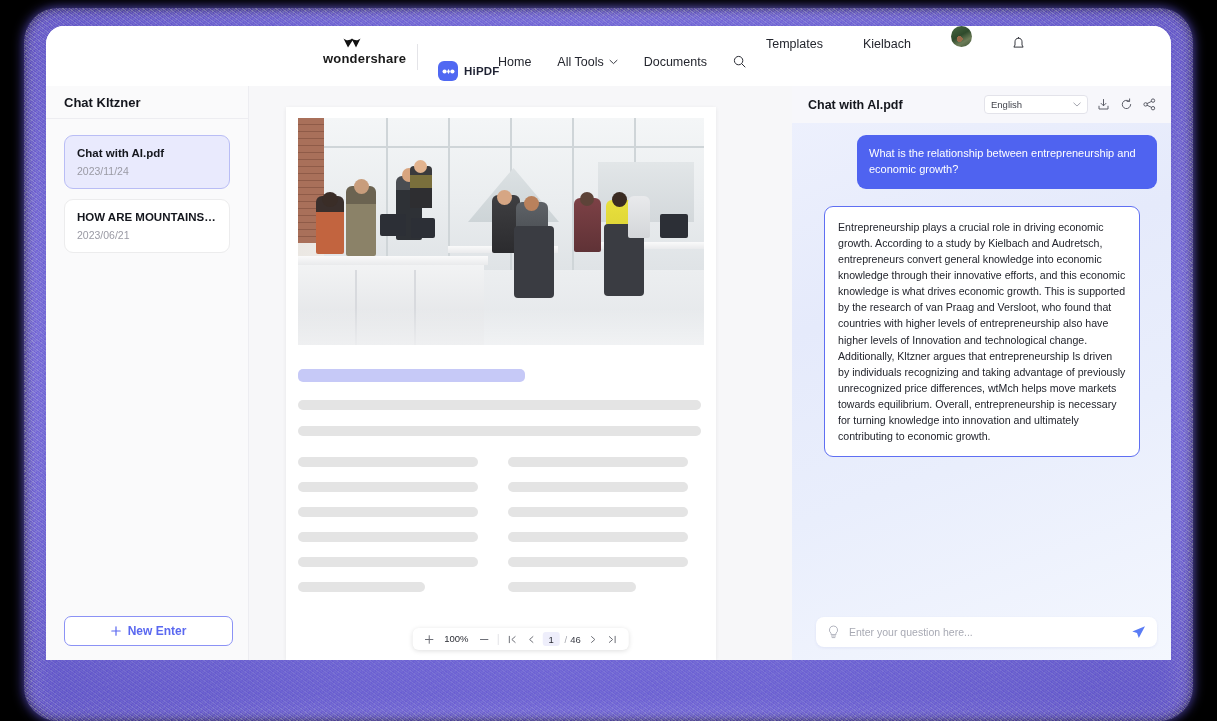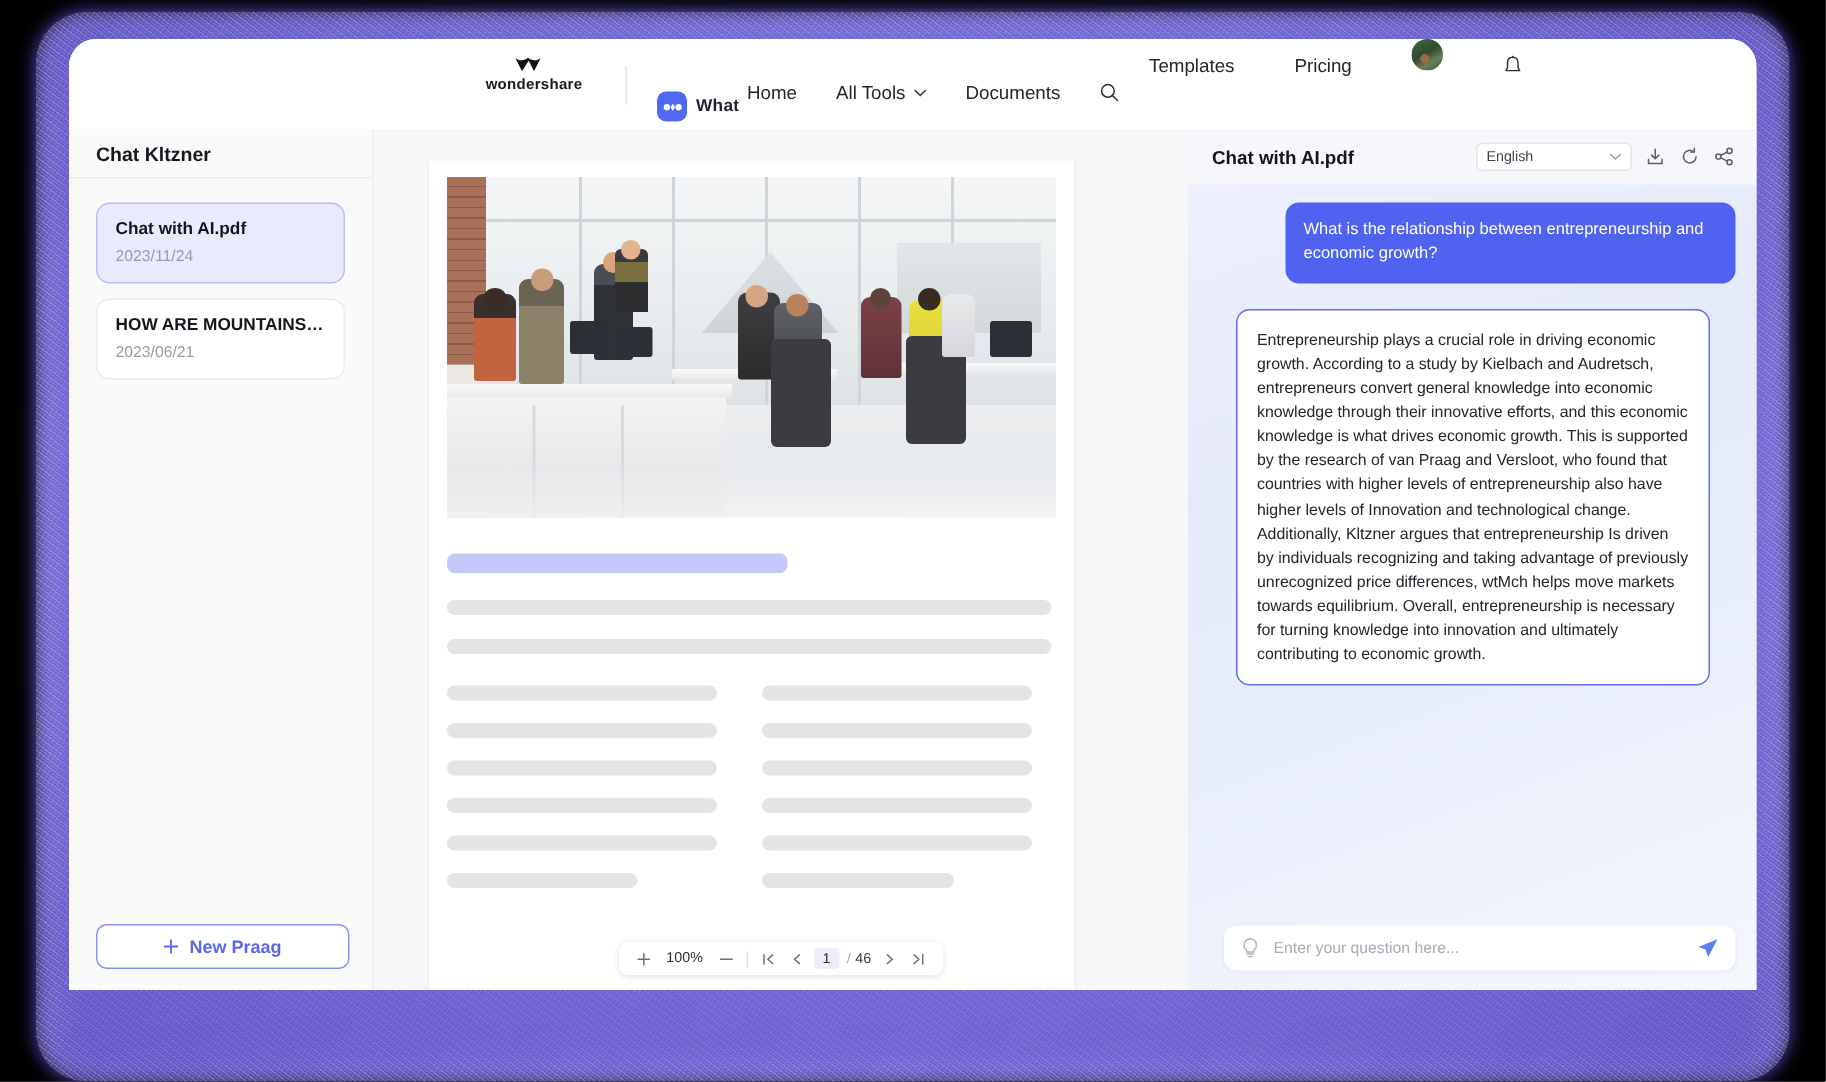--- a/index.html
+++ b/index.html
@@ -52,21 +52,21 @@
   
   .navbar {
     position: relative; height: 60px; background:#fff;
     display: flex; align-items: center;
   }
   .ws-logo {
     position:absolute; left: 277px; top: 12px;
     width: 66px; text-align:center;
   }
   .ws-mark { display:block; margin: 0 auto 2px; }
-  .ws-name { font-size: 10px; color:#1a1a1a; letter-spacing:.2px; font-weight:600; }
+  .ws-name { font-size: 13px; color:#1a1a1a; letter-spacing:.2px; font-weight:600; }
   .nav-divider {
     position:absolute; left: 371px; top: 18px; width:1px; height:26px; background:#e4e4e8;
   }
   .hipdf { position:absolute; left: 392px; top: 45px; display:flex; align-items:center; gap:6px; transform: translateY(-50%); }
   .hipdf-badge {
     width: 20px; height: 20px; border-radius: 6px; background:#5068f2;
     display:flex; align-items:center; justify-content:center;
   }
   .hipdf-txt { font-size: 11.5px; font-weight: 700; color:#1f2233; letter-spacing:.2px; }
 
@@ -219,21 +219,21 @@
       <div class="nav-divider"></div>
 
       <div class="hipdf">
         <span class="hipdf-badge">
           <svg width="13" height="9" viewBox="0 0 13 9">
             <circle cx="2.6" cy="4.5" r="2.1" fill="#ffffff"></circle>
             <circle cx="10.4" cy="4.5" r="2.1" fill="#ffffff"></circle>
             <path d="M5 4.5 L6.5 2 L8 4.5 L6.5 7 Z" fill="#ffffff"></path>
           </svg>
         </span>
-        <span class="hipdf-txt">What</span>
+        <span class="hipdf-txt">HiPDF</span>
       </div>
 
       <div class="nav-links">
         <span class="nav-link">
           <span>Home</span>
         </span>
         <span class="nav-link">
           <span>All Tools</span>
           <svg width="9" height="6" viewBox="0 0 9 6">
             <path d="M1 1.3 L4.5 4.6 L8 1.3" stroke="#3a3c44" stroke-width="1" fill="none" stroke-linecap="round"></path>
@@ -248,21 +248,21 @@
             <path d="M8.8 8.8 L12 12" stroke="#2b2d35" stroke-width="1" stroke-linecap="round"></path>
           </svg>
         </span>
       </div>
 
       <div class="nav-right">
         <span class="nav-link">
           <span>Templates</span>
         </span>
         <span class="nav-link">
-          <span>Pricing</span>
+          <span>Kielbach</span>
         </span>
         <span class="avatar"></span>
         <span class="nav-link">
           <svg width="13" height="14" viewBox="0 0 13 14">
             <path d="M6.5 1.2 C4.3 1.2 3 2.7 3 4.8 V8 L1.9 10.1 H11.1 L10 8 V4.8 C10 2.7 8.7 1.2 6.5 1.2 Z" stroke="#2b2d35" stroke-width="0.95" fill="none" stroke-linejoin="round"></path>
             <path d="M6.5 1.2 V0.4" stroke="#2b2d35" stroke-width="0.95" stroke-linecap="round"></path>
           </svg>
         </span>
       </div>
     </div>
@@ -282,21 +282,21 @@
           <div class="chat-card">
             <div class="chat-card-name">HOW ARE MOUNTAINS FORME...</div>
             <div class="chat-card-date">2023/06/21</div>
           </div>
         </div>
 
         <div class="new-chat">
           <svg width="10" height="10" viewBox="0 0 10 10">
             <path d="M5 0.8 V9.2 M0.8 5 H9.2" stroke="#5a68f0" stroke-width="1.2" stroke-linecap="round"></path>
           </svg>
-          <span>New Praag</span>
+          <span>New Enter</span>
         </div>
       </div>
 
       <div class="viewer">
         <div class="page">
 
           <div class="page-photo">
             <div class="ph ph-win" style="left:26px;top:0;width:380px;height:152px"></div>
             <div class="ph ph-mull" style="left:88px;top:0;width:2px;height:152px"></div>
             <div class="ph ph-mull" style="left:150px;top:0;width:2px;height:152px"></div>

